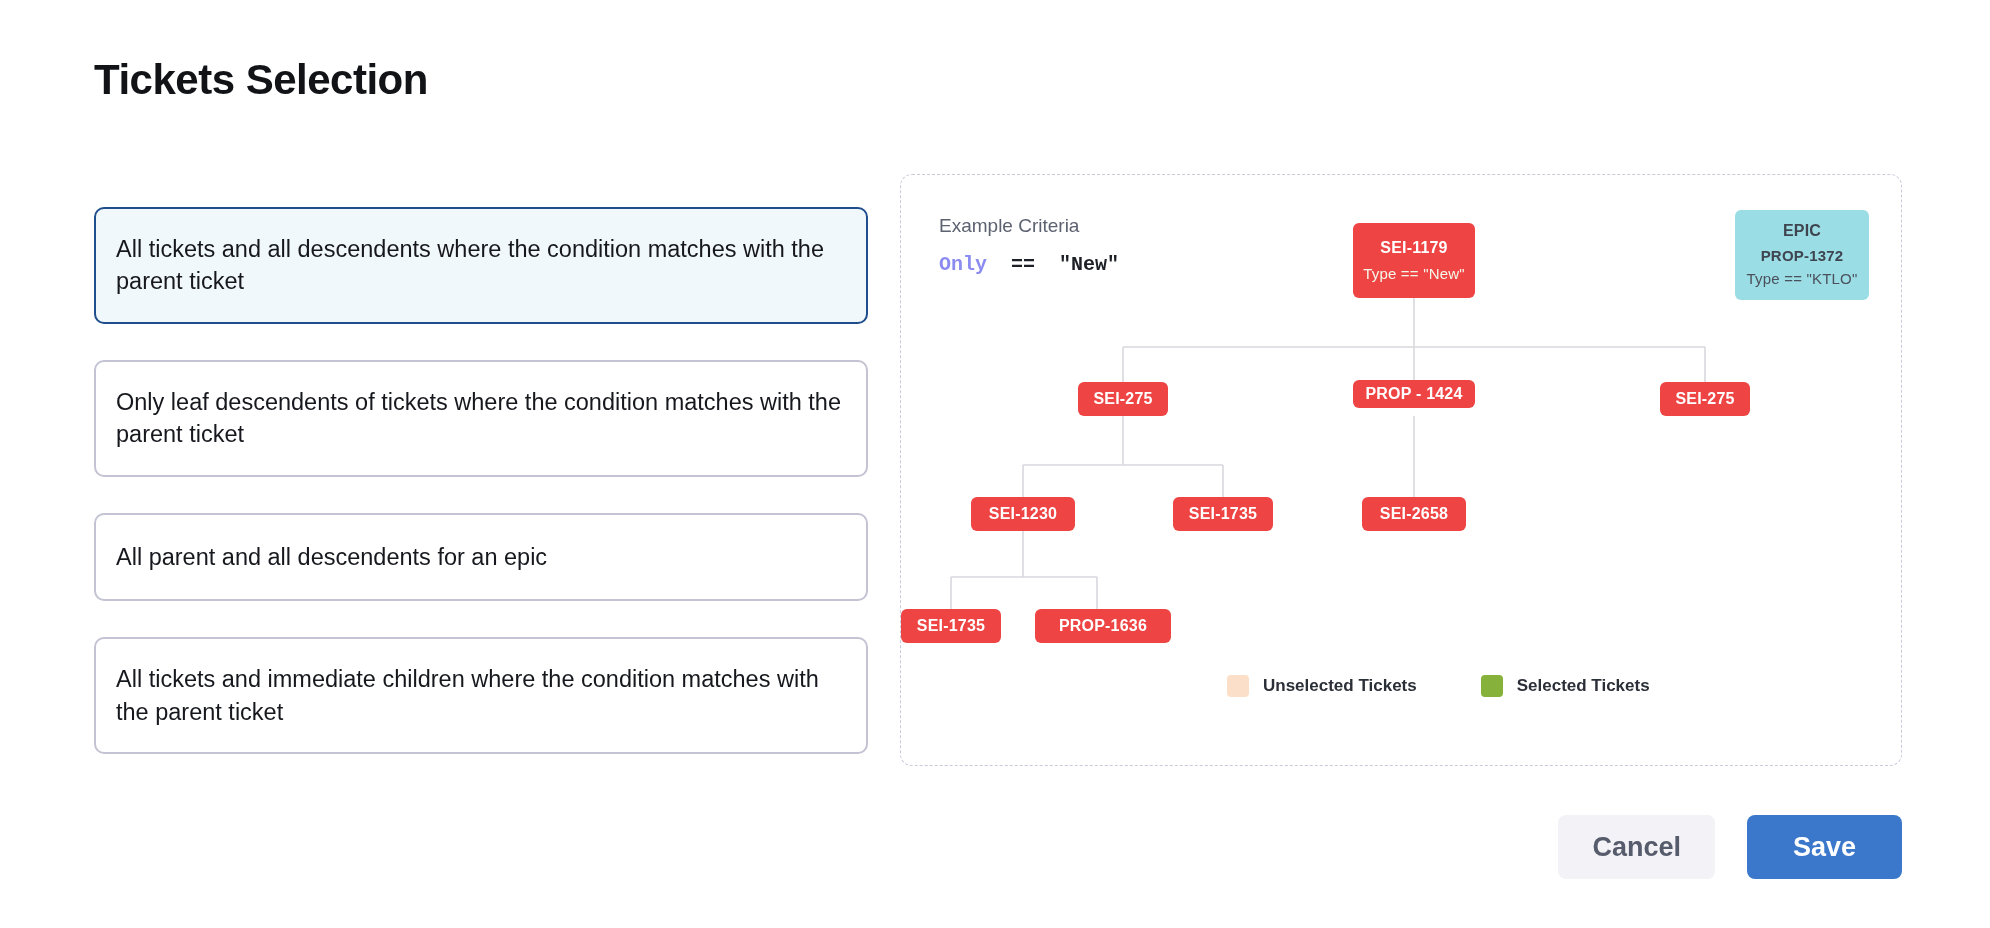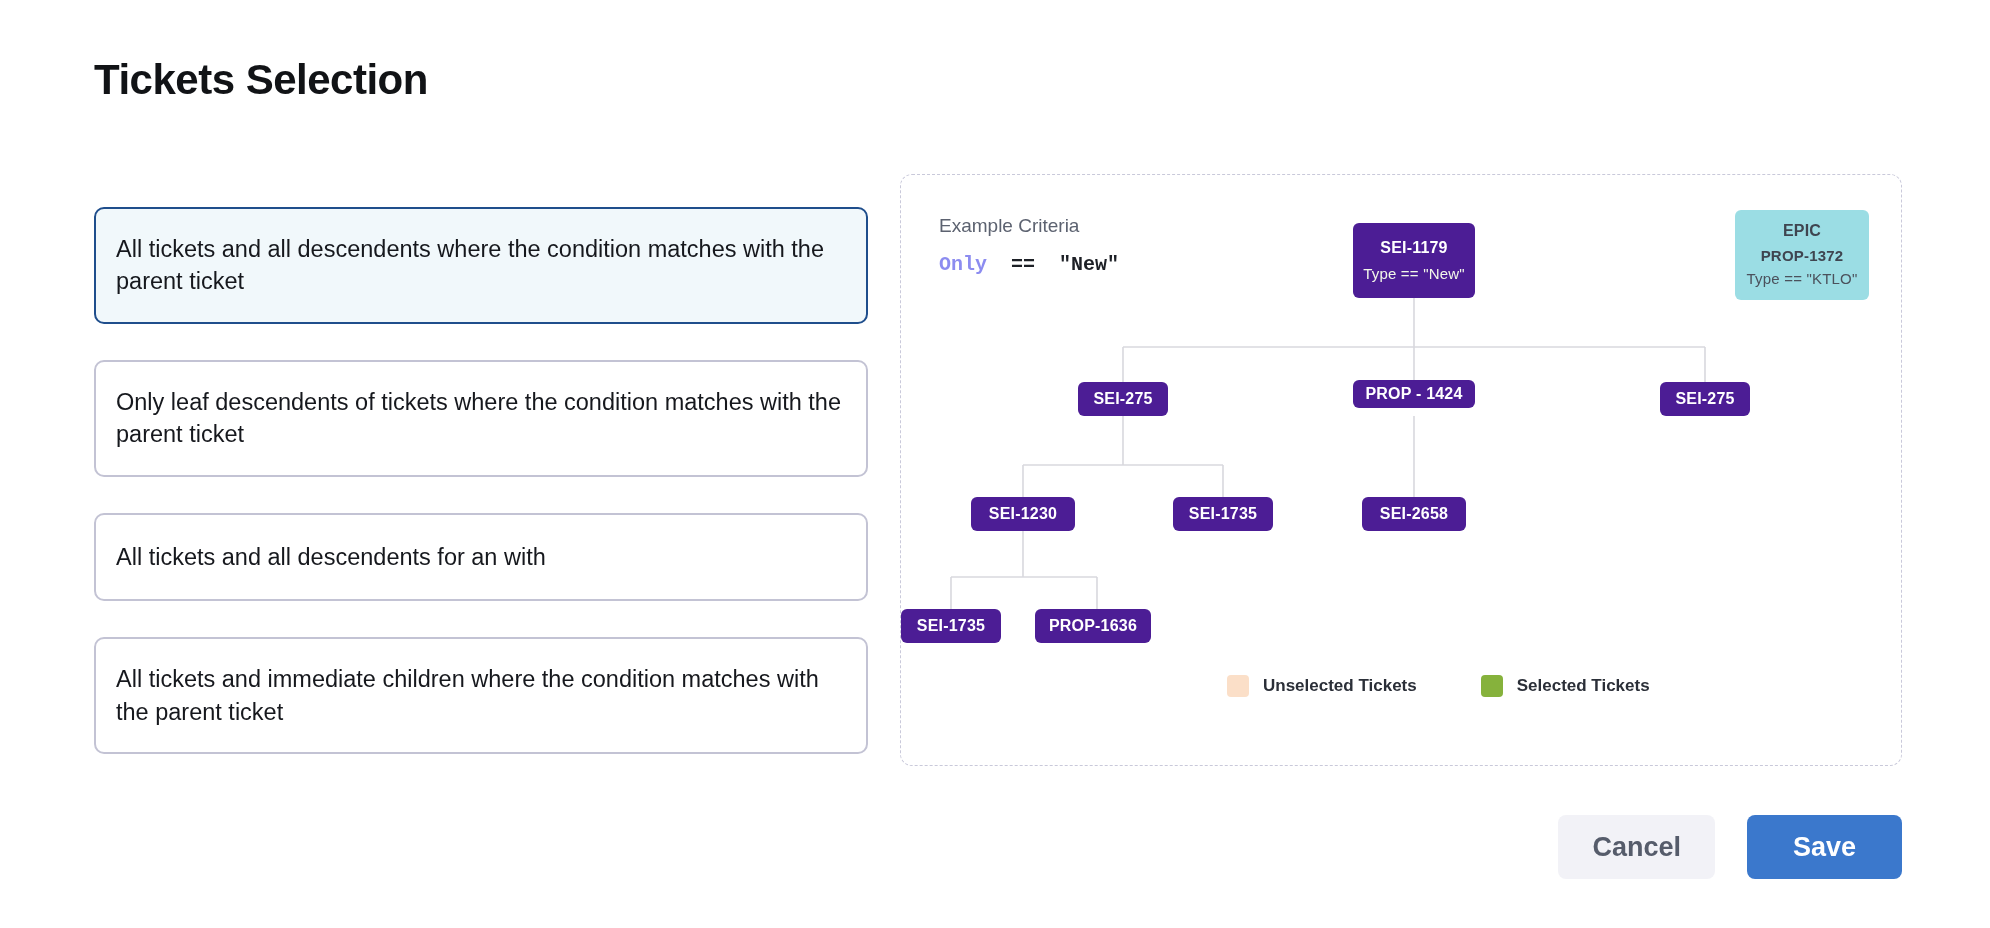--- a/index.html
+++ b/index.html
@@ -95,21 +95,21 @@
     height: 592px;
   }
   .tree svg {
     position: absolute;
     left: 0; top: 0;
   }
 
   .node {
     position: absolute;
     box-sizing: border-box;
-    background: #4c1d95;
+    background: #ef4444;
     border-radius: 6px;
     color: #ffffff;
     font-size: 16px;
     font-weight: bold;
     letter-spacing: 0.2px;
     display: flex;
     flex-direction: column;
     align-items: center;
     justify-content: center;
     text-align: center;
@@ -199,21 +199,21 @@
 <div class="page-title">Tickets Selection</div>
 
 <div class="options">
   <div class="option-card selected">
     <span>All tickets and all descendents where the condition matches with the parent ticket</span>
   </div>
   <div class="option-card">
     <span>Only leaf descendents of tickets where the condition matches with the parent ticket</span>
   </div>
   <div class="option-card single">
-    <span>All tickets and all descendents for an with</span>
+    <span>All parent and all descendents for an epic</span>
   </div>
   <div class="option-card">
     <span>All tickets and immediate children where the condition matches with the parent ticket</span>
   </div>
 </div>
 
 <div class="diagram-panel">
 
   <div class="criteria-title">Example Criteria</div>
   <div class="criteria-expr"><span class="kw">Only</span><span>  ==  "New"</span></div>
@@ -270,21 +270,21 @@
     <div class="node" style="left:272px; top:322px; width:100px; height:34px;">
       <span>SEI-1735</span>
     </div>
     <div class="node" style="left:461px; top:322px; width:104px; height:34px;">
       <span>SEI-2658</span>
     </div>
 
     <div class="node" style="left:0px; top:434px; width:100px; height:34px;">
       <span>SEI-1735</span>
     </div>
-    <div class="node" style="left:134px; top:434px; width:116px; height:34px;">
+    <div class="node" style="left:134px; top:434px; width:136px; height:34px;">
       <span>PROP-1636</span>
     </div>
   </div>
 
   <div class="legend">
     <div class="legend-item">
       <span class="swatch" style="background:#fbdfc8;"></span>
       <span>Unselected Tickets</span>
     </div>
     <div class="legend-item">

